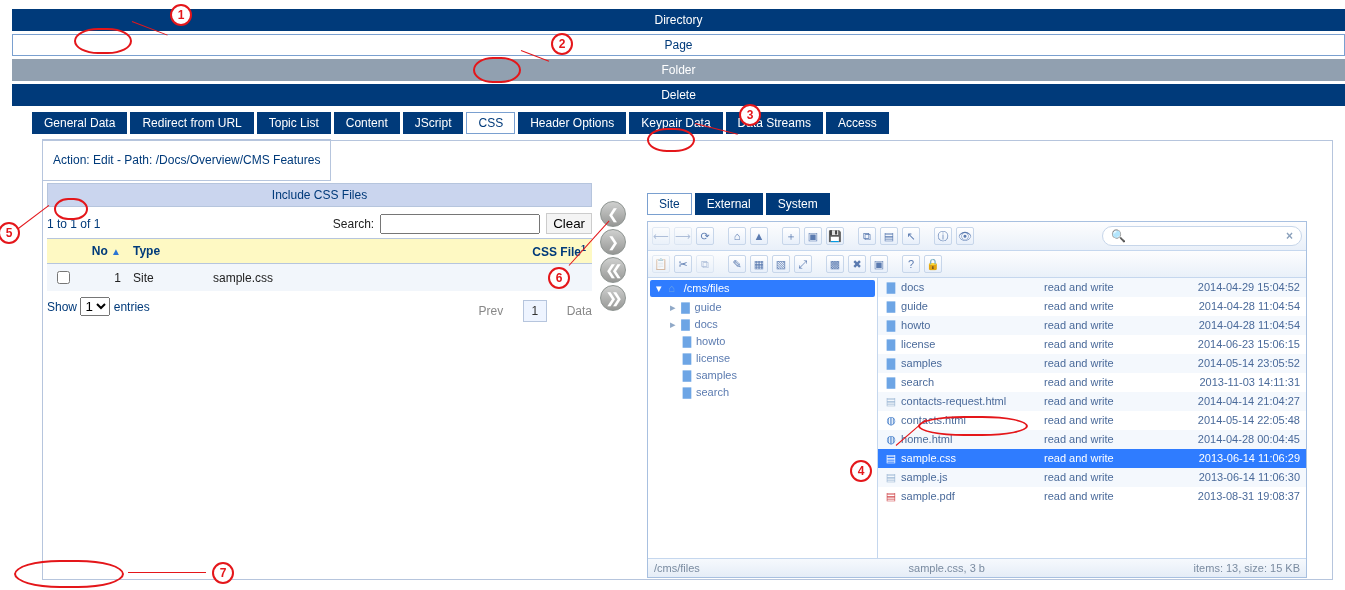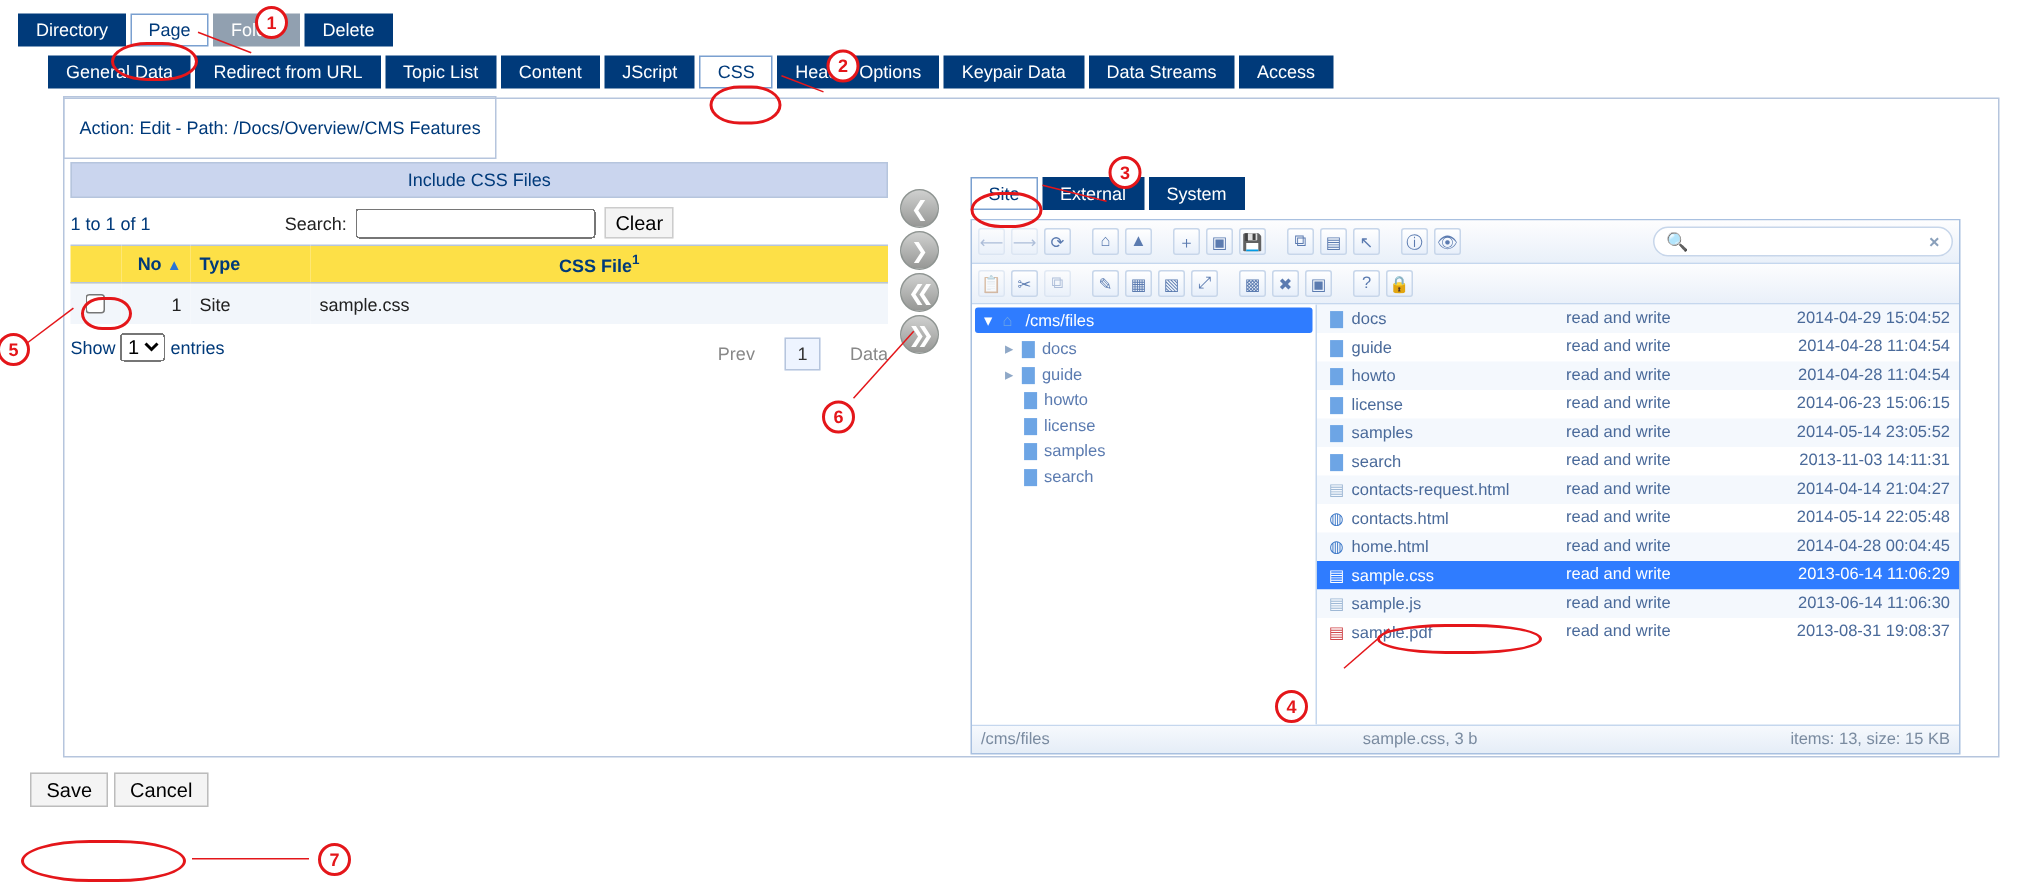--- a/index.html
+++ b/index.html
@@ -1,30 +1,30 @@
 <!DOCTYPE html>
 <html><head>
 <meta charset="utf-8">
 <style>
   * { box-sizing: border-box; }
   body { margin:0; font-family: Verdana, Arial, sans-serif; font-size:12px; color:#222; background:#fff; width:1345px; }
-  .top-tabs { display:flex; gap:3px; padding:9px 0 0 12px; }
+  .top-tabs { display:flex; gap:3px; padding:9px 0 0 12px;flex-direction:column; }
   .tab-btn { background:#003a7a; color:#fff; border:none; padding:4px 12px; font-size:12px; cursor:pointer; }
   .tab-btn.light { background:#91a0b0; }
   .tab-btn.active { background:#fff; color:#003a7a; border:1px solid #7aa0d0; padding:3px 11px; }
   .sub-tabs { display:flex; gap:3px; padding:6px 0 0 32px; }
   .panel-outer { border:1px solid #b6c5dd; margin:6px 12px 0 42px; min-height:440px; position:relative; }
   .path-bar { border:1px solid #b6c5dd; color:#003a7a; padding:13px 10px; margin:0; display:inline-block; position:relative; left:-1px; top:-2px; }
   .section-heading { background:#cad5ee; text-align:center; color:#003a7a; padding:4px 4px; border:1px solid #b6c5dd; width:545px; margin-left:0; }
-  .search-row { display:flex; align-items:center; justify-content:center; gap:6px; width:545px; padding:6px 0 4px 0; }
+  .search-row { display:flex; align-items:center; justify-content:flex-end; gap:6px; width:545px; padding:6px 0 4px 0; }
   .search-row input[type=text] { height:20px; width:160px; }
   .clear-btn { background:#f4f4f4; border:1px solid #ccc; padding:2px 6px; cursor:pointer; }
   .count-label { position:absolute; left:0; color:#003a7a; }
   table.css-table { width:545px; border-collapse:collapse; }
-  table.css-table th { text-align:left; color:#003a7a; font-weight:bold; border-bottom:1px solid #b6c5dd; border-top:1px solid #b6c5dd; padding:4px 6px; background:#fde047; }
+  table.css-table th { text-align:left; color:#003a7a; font-weight:bold; border-bottom:1px solid #b6c5dd; border-top:1px solid #b6c5dd; padding:4px 6px; background:#fef9c3; }
   table.css-table td { padding:4px 6px; }
   table.css-table tr.row td { background:#f2f6fb; }
   .sort-ind { color:#2b75d4; font-size:10px; }
   .show-row { padding:6px 0; color:#003a7a; }
   .pager { width:545px; text-align:right; margin-top:-22px; color:#888; }
   .pager .page-num { display:inline-block; border:1px solid #b6c5dd; padding:3px 8px; background:#eef4ff; color:#333; }
   .notes { font-style:italic; font-weight:bold; font-size:11px; margin-top:18px; }
   .nav-btns { position:absolute; left:557px; top:18px; display:flex; flex-direction:column; gap:2px; }
   .round-btn { width:26px; height:26px; border-radius:50%; background:linear-gradient(#cfd0cf,#969795);
                border:1px solid #8e9491; display:flex; align-items:center; justify-content:center; color:#fff; cursor:pointer; font-size:14px; }
@@ -104,21 +104,21 @@
     </div>
 
     <table class="css-table">
       <tbody>
           <tr>
         <th style="width:34px;"></th>
         <th style="width:46px; text-align:right;">
           <span>No</span> <span class="sort-ind">▲</span>
         </th>
         <th style="width:80px;">Type</th>
-        <th style="text-align:center;">
+        <th style="text-align:right;">
           <span>CSS File</span><span class="sup">1</span>
         </th>
       </tr>
       <tr class="row">
         <td><input type="checkbox" style=""></td>
         <td style="text-align:right;">1</td>
         <td>Site</td>
         <td>sample.css</td>
       </tr>
     </tbody>
@@ -195,22 +195,22 @@
           <span class="ic">🔒</span>
         </div>
 
         <div class="fm-body">
           <div class="tree">
             <div class="tree-item sel">
               <span>▾</span>
               <span class="fi">⌂</span>
               <span>/cms/files</span>
             </div>
+            <div class="tree-item"><span style="color:#8fa8c7;">▸</span> <span class="fi">▇</span><span>guide</span></div>
             <div class="tree-item"><span style="color:#8fa8c7;">▸</span> <span class="fi">▇</span><span>docs</span></div>
-            <div class="tree-item"><span style="color:#8fa8c7;">▸</span> <span class="fi">▇</span><span>guide</span></div>
             <div class="tree-item"><span style="display:inline-block; width:10px;"></span><span class="fi">▇</span><span>howto</span></div>
             <div class="tree-item"><span style="display:inline-block; width:10px;"></span><span class="fi">▇</span><span>license</span></div>
             <div class="tree-item"><span style="display:inline-block; width:10px;"></span><span class="fi">▇</span><span>samples</span></div>
             <div class="tree-item"><span style="display:inline-block; width:10px;"></span><span class="fi">▇</span><span>search</span></div>
           </div>
           <div class="file-list">
             <div id="file-rows">
                 <div class="fl-row">
                   <div class="col-name"><span class="fi" style="color:#6da5e5;">▇</span> docs</div>
                   <div class="col-perm">read and write</div>

